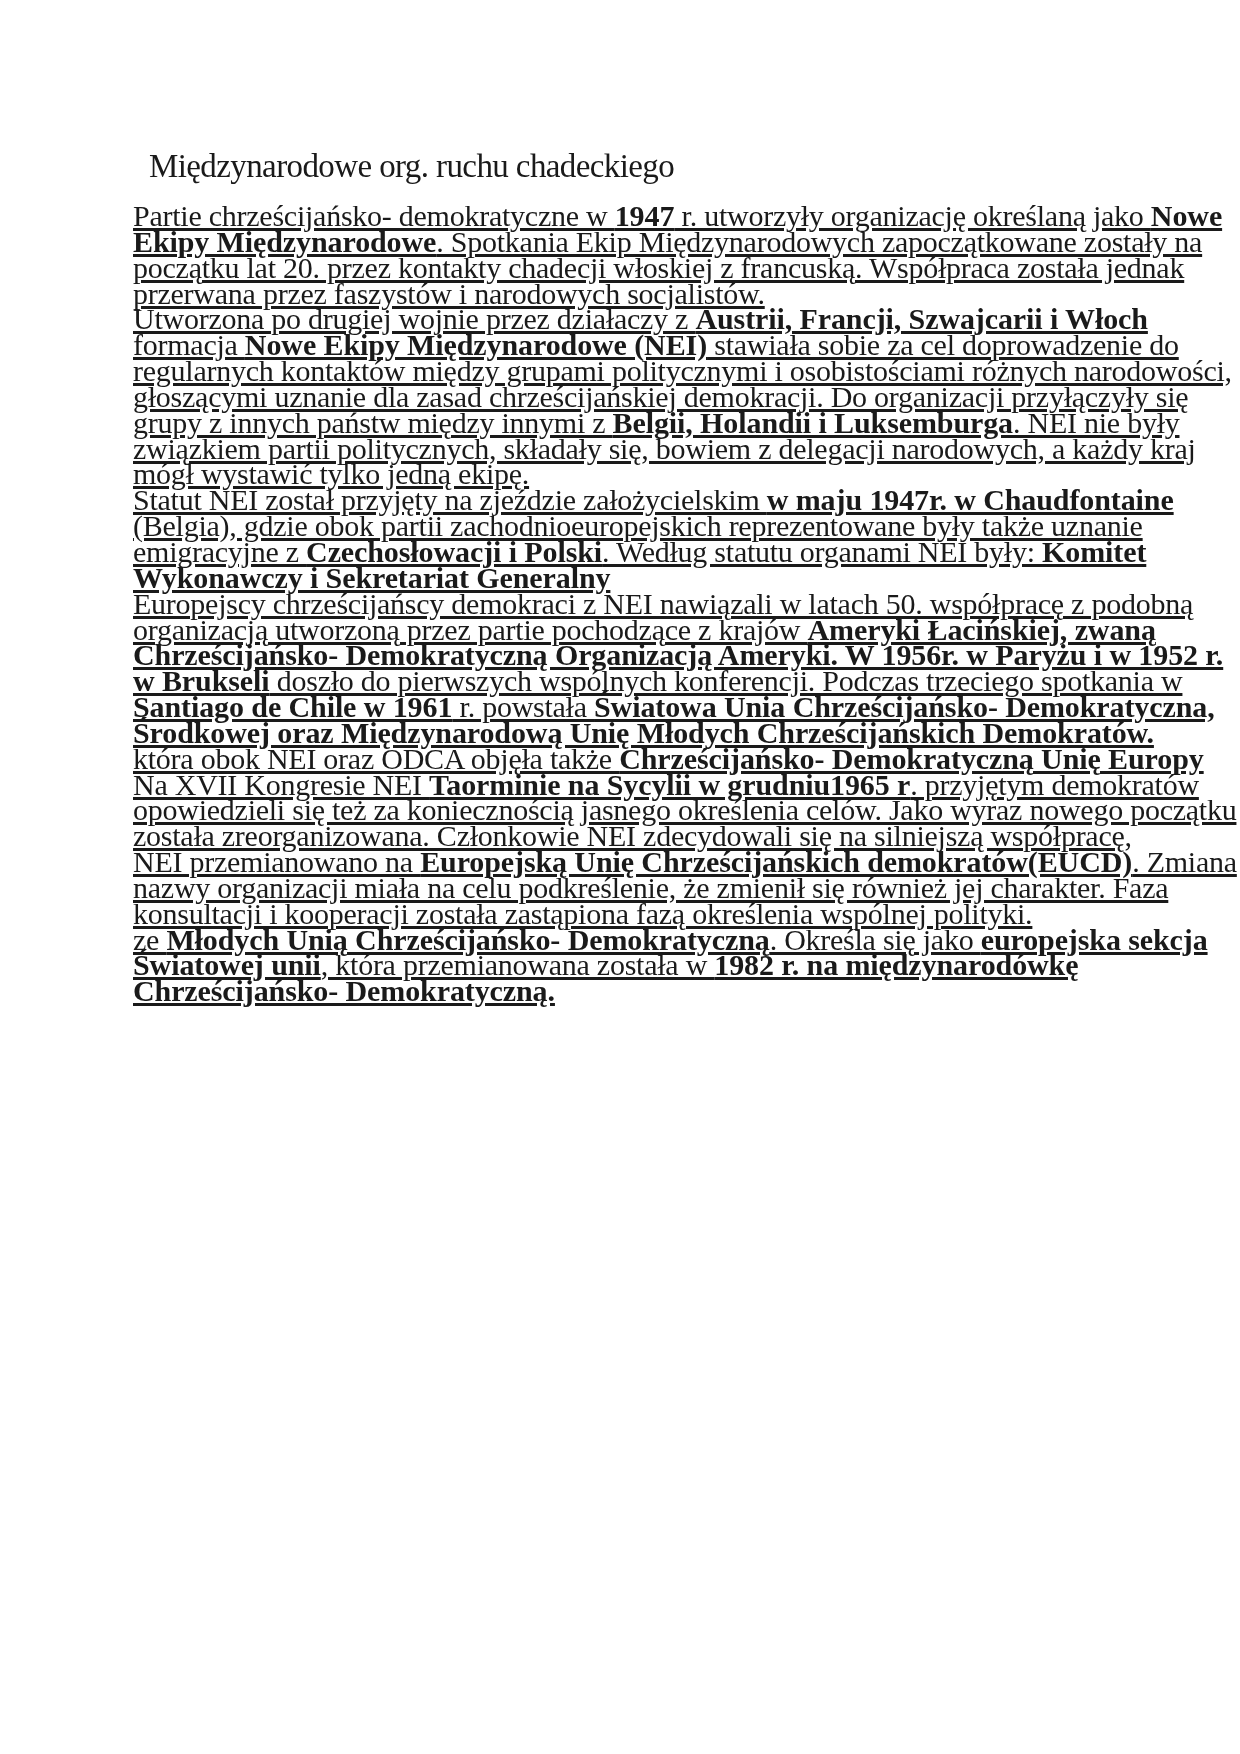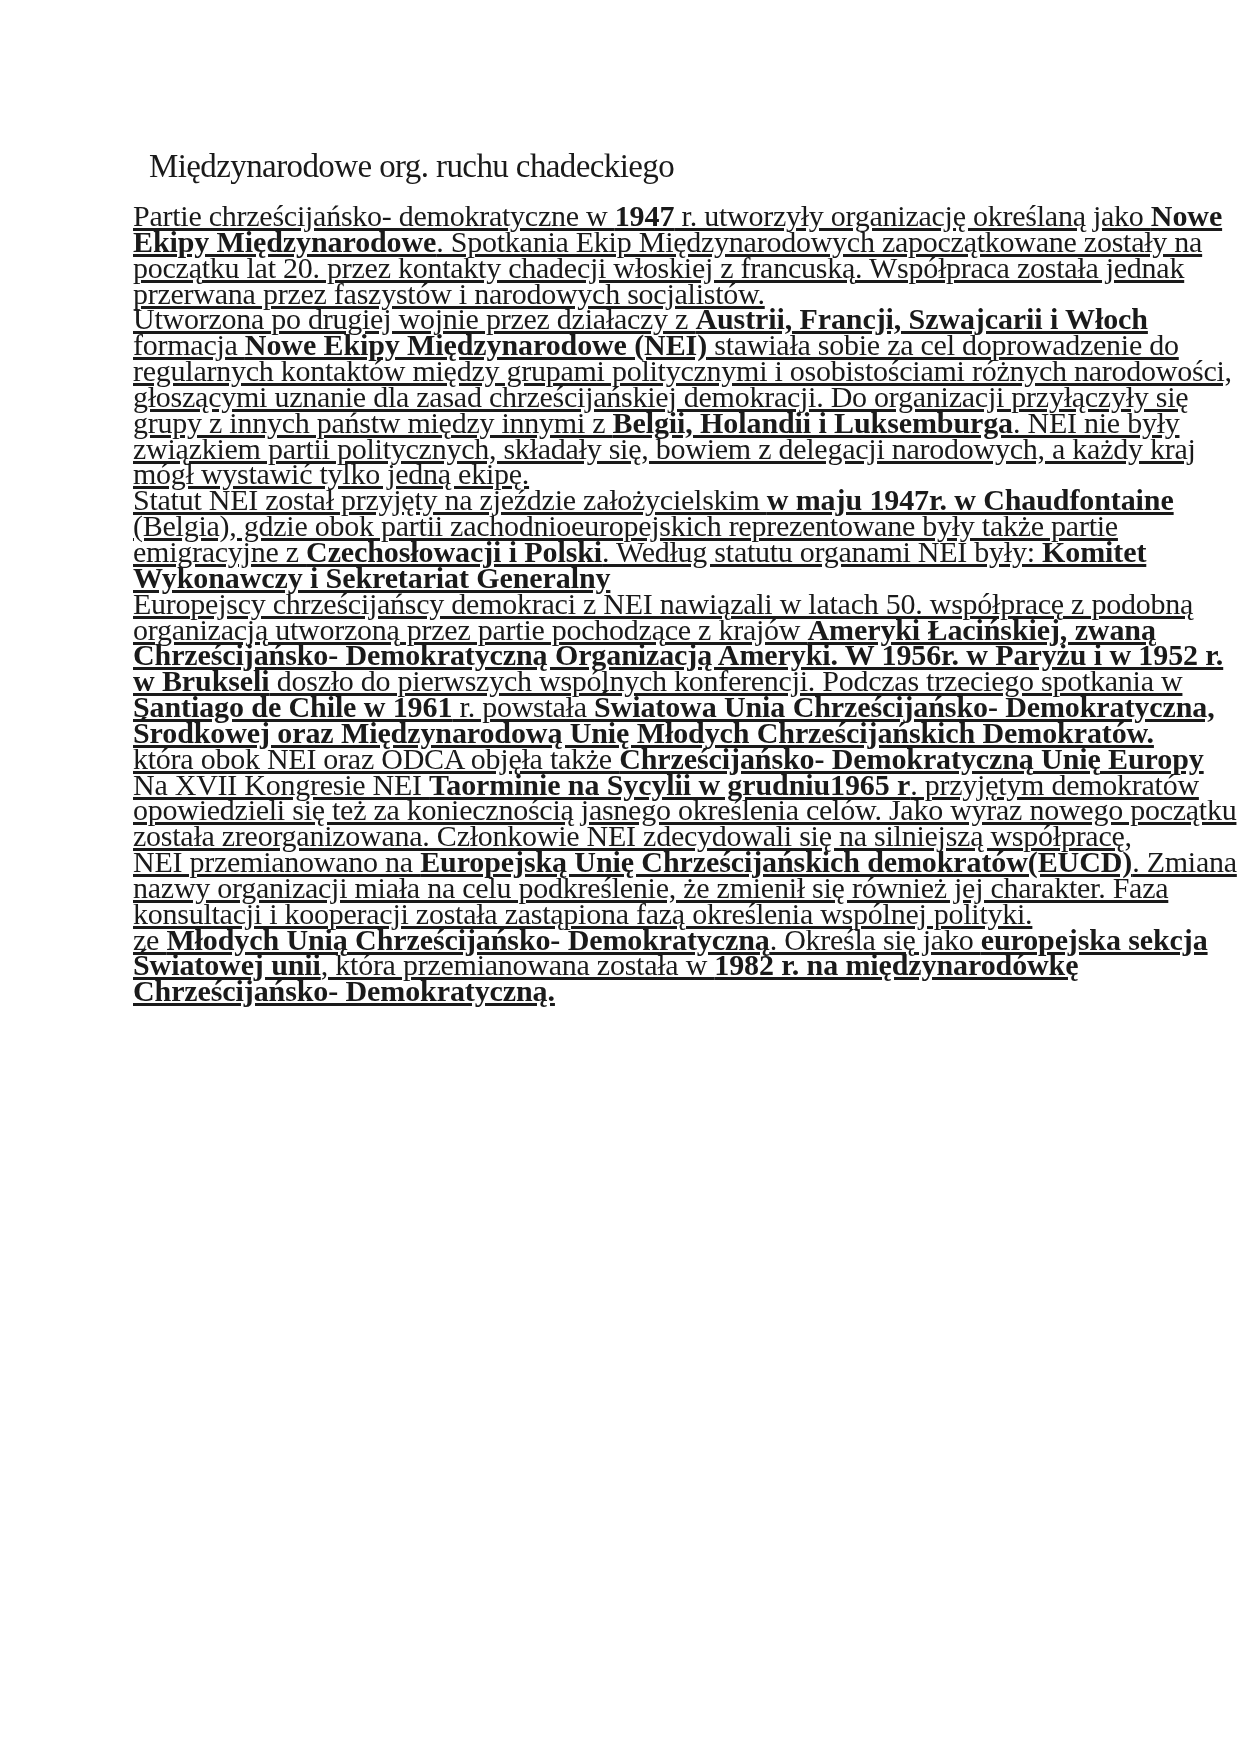--- a/index.html
+++ b/index.html
@@ -64,21 +64,21 @@
       <div class="line"><span>początku lat 20. przez kontakty chadecji włoskiej z francuską. Współpraca została jednak</span></div>
       <div class="line"><span>przerwana przez faszystów i narodowych socjalistów.</span></div>
       <div class="line"><span>Utworzona po drugiej wojnie przez działaczy z </span><b>Austrii, Francji, Szwajcarii i Włoch</b></div>
       <div class="line"><span>formacja </span><b>Nowe Ekipy Międzynarodowe (NEI)</b><span> stawiała sobie za cel doprowadzenie do</span></div>
       <div class="line"><span>regularnych kontaktów między grupami politycznymi i osobistościami różnych narodowości,</span></div>
       <div class="line"><span>głoszącymi uznanie dla zasad chrześcijańskiej demokracji. Do organizacji przyłączyły się</span></div>
       <div class="line"><span>grupy z innych państw między innymi z </span><b>Belgii, Holandii i Luksemburga</b><span>. NEI nie były</span></div>
       <div class="line"><span>związkiem partii politycznych, składały się, bowiem z delegacji narodowych, a każdy kraj</span></div>
       <div class="line"><span>mógł wystawić tylko jedną ekipę.</span></div>
       <div class="line"><span>Statut NEI został przyjęty na zjeździe założycielskim </span><b>w maju 1947r. w Chaudfontaine</b></div>
-      <div class="line"><span>(Belgia), gdzie obok partii zachodnioeuropejskich reprezentowane były także partie</span></div>
+      <div class="line"><span>(Belgia), gdzie obok partii zachodnioeuropejskich reprezentowane były także uznanie</span></div>
       <div class="line"><span>emigracyjne z </span><b>Czechosłowacji i Polski</b><span>. Według statutu organami NEI były:  </span><b>Komitet</b></div>
       <div class="line"><b>Wykonawczy i Sekretariat Generalny</b></div>
       <div class="line"><span>Europejscy chrześcijańscy demokraci z NEI nawiązali w latach 50. współpracę z podobną</span></div>
       <div class="line"><span>organizacją utworzoną przez partie pochodzące z krajów </span><b>Ameryki Łacińskiej, zwaną</b></div>
       <div class="line"><b>Chrześcijańsko- Demokratyczną Organizacją Ameryki. W 1956r. w Paryżu i w 1952 r.</b></div>
       <div class="line"><b>w Brukseli</b><span> doszło do pierwszych wspólnych konferencji. Podczas trzeciego spotkania w</span></div>
       <div class="line"><b>Santiago de Chile w 1961</b><span> r. powstała </span><b>Światowa Unia Chrześcijańsko- Demokratyczna,</b></div>
       <div class="line"><b>Środkowej oraz Międzynarodową Unię Młodych Chrześcijańskich Demokratów.</b></div>
       <div class="line"><span>która obok NEI oraz ODCA objęła także </span><b>Chrześcijańsko- Demokratyczną Unię Europy</b></div>
       <div class="line"><span>Na XVII Kongresie NEI </span><b>Taorminie na Sycylii w grudniu1965 r</b><span>. przyjętym demokratów</span></div>

